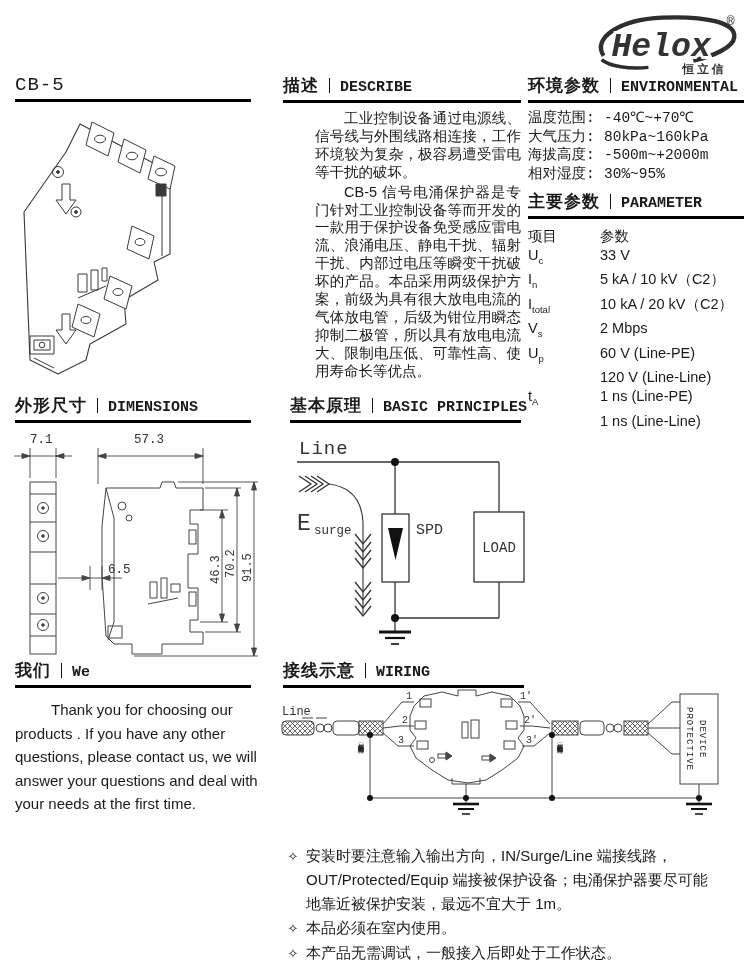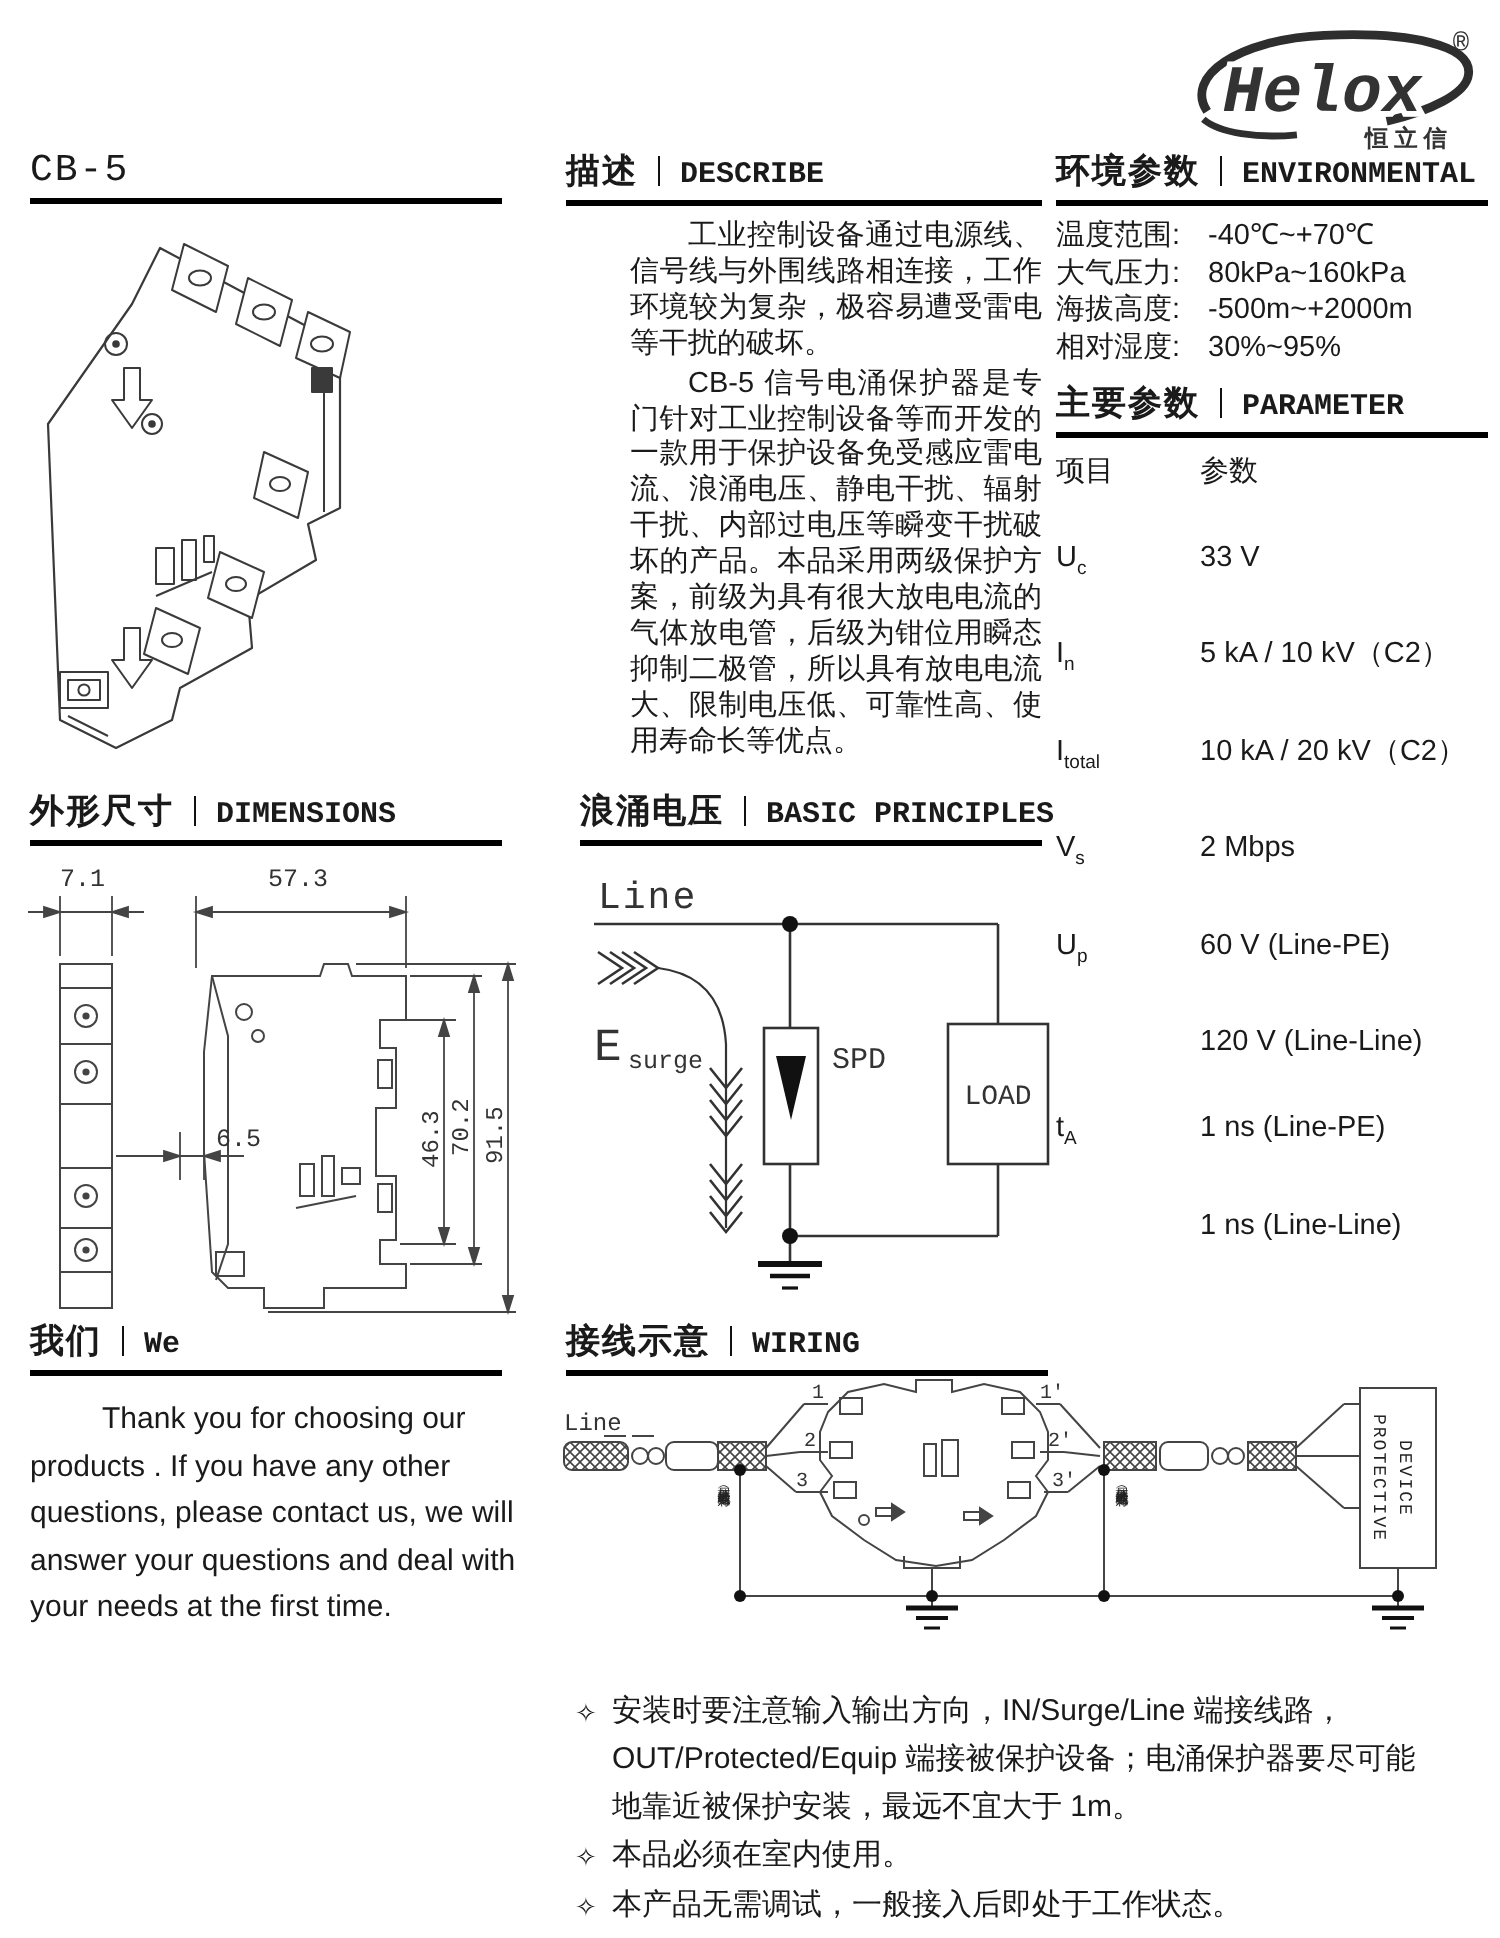--- a/index.html
+++ b/index.html
@@ -11,21 +11,21 @@
   .sec-head .zh{font-size:17px;font-weight:bold;letter-spacing:1px;}
   .sec-head .hd-div{display:inline-block;width:1px;height:15px;background:#111;margin:0 10px;vertical-align:-2px;}
   .sec-head .en{font-family:"Liberation Mono",monospace;font-size:15px;font-weight:bold;}
   .cb5{font-family:"Liberation Mono",monospace;font-size:19px;border-bottom:3px solid #000;padding-bottom:3px;letter-spacing:1px;}
   
   .cjk-par{font-size:14.5px;line-height:17.9px;text-align:justify;text-justify:inter-ideograph;margin-left:32px;}
   .indent{text-indent:2em;}
   .env-row{font-size:14.5px;line-height:18.5px;display:flex;}
   .env-label{width:76px;flex:none;}
   .ptab-head{display:flex;font-size:14.5px;line-height:19px;margin-top:8px;}
-  .prow{display:flex;font-size:14.5px;line-height:18.6px;margin-top:24px;}
+  .prow{display:flex;font-size:14.5px;line-height:18.6px;}
   .pitem{width:72px;flex:none;}
   .pval{flex:1;}
   sub{font-size:9.5px;}
   .we-par{font-size:15px;line-height:23.5px;}
   
   .note{display:flex;font-size:15px;line-height:24px;margin-bottom:0;}
   .note-bullet{width:26px;flex:none;text-align:center;font-size:13px;padding-top:1px;margin-left:10px;}
   .note-text{max-width:408px;}
   
   svg text{font-family:"Liberation Mono",monospace;fill:#333;}
@@ -95,21 +95,21 @@
       <span class="zh">描述</span><span class="hd-div"></span><span class="en">DESCRIBE</span>
     </div>
     <div class="cjk-par indent" style="margin-top:7px;">工业控制设备通过电源线、信号线与外围线路相连接，工作环境较为复杂，极容易遭受雷电等干扰的破坏。</div>
     <div class="cjk-par indent" style="margin-top:2px;">CB-5 信号电涌保护器是专门针对工业控制设备等而开发的一款用于保护设备免受感应雷电流、浪涌电压、静电干扰、辐射干扰、内部过电压等瞬变干扰破坏的产品。本品采用两级保护方案，前级为具有很大放电电流的气体放电管，后级为钳位用瞬态抑制二极管，所以具有放电电流大、限制电压低、可靠性高、使用寿命长等优点。</div>
   </div>
 
   <div class="abs" style="left:528px;top:74px;width:216px;">
     <div class="sec-head">
       <span class="zh">环境参数</span><span class="hd-div"></span><span class="en">ENVIRONMENTAL</span>
     </div>
-    <div style="margin-top:6px;">
+    <div style="margin-top:6px;font-family:Liberation Mono, monospace;">
       <div class="env-row">
         <span class="env-label">温度范围:</span>
         <span>-40℃~+70℃</span>
       </div>
       <div class="env-row">
         <span class="env-label">大气压力:</span>
         <span>80kPa~160kPa</span>
       </div>
       <div class="env-row">
         <span class="env-label">海拔高度:</span>
@@ -237,21 +237,21 @@
     </g>
     <text x="20" y="17" font-size="12.5">7.1</text>
     <text x="124" y="17" font-size="12.5">57.3</text>
     <text x="98" y="147" font-size="12.5">6.5</text>
     <text transform="translate(209,158) rotate(-90)" font-size="12">46.3</text>
     <text transform="translate(224,152) rotate(-90)" font-size="12">70.2</text>
     <text transform="translate(241,156) rotate(-90)" font-size="12">91.5</text>
   </svg>
 
   <div class="abs sec-head" style="left:290px;top:394px;width:231px;">
-    <span class="zh">浪涌电压</span><span class="hd-div"></span><span class="en">BASIC PRINCIPLES</span>
+    <span class="zh">基本原理</span><span class="hd-div"></span><span class="en">BASIC PRINCIPLES</span>
   </div>
 
   <svg class="abs" style="left:293px;top:434px;" viewBox="0 0 232 224" width="232" height="224">
     <g stroke="#333" stroke-width="1.3" fill="none">
       <line x1="4" y1="28" x2="206" y2="28"></line>
       <line x1="102" y1="28" x2="102" y2="80"></line>
       <rect x="89" y="80" width="27" height="68"></rect>
       <line x1="102" y1="148" x2="102" y2="184"></line>
       <line x1="206" y1="28" x2="206" y2="78"></line>
       <rect x="181" y="78" width="50" height="70"></rect>

